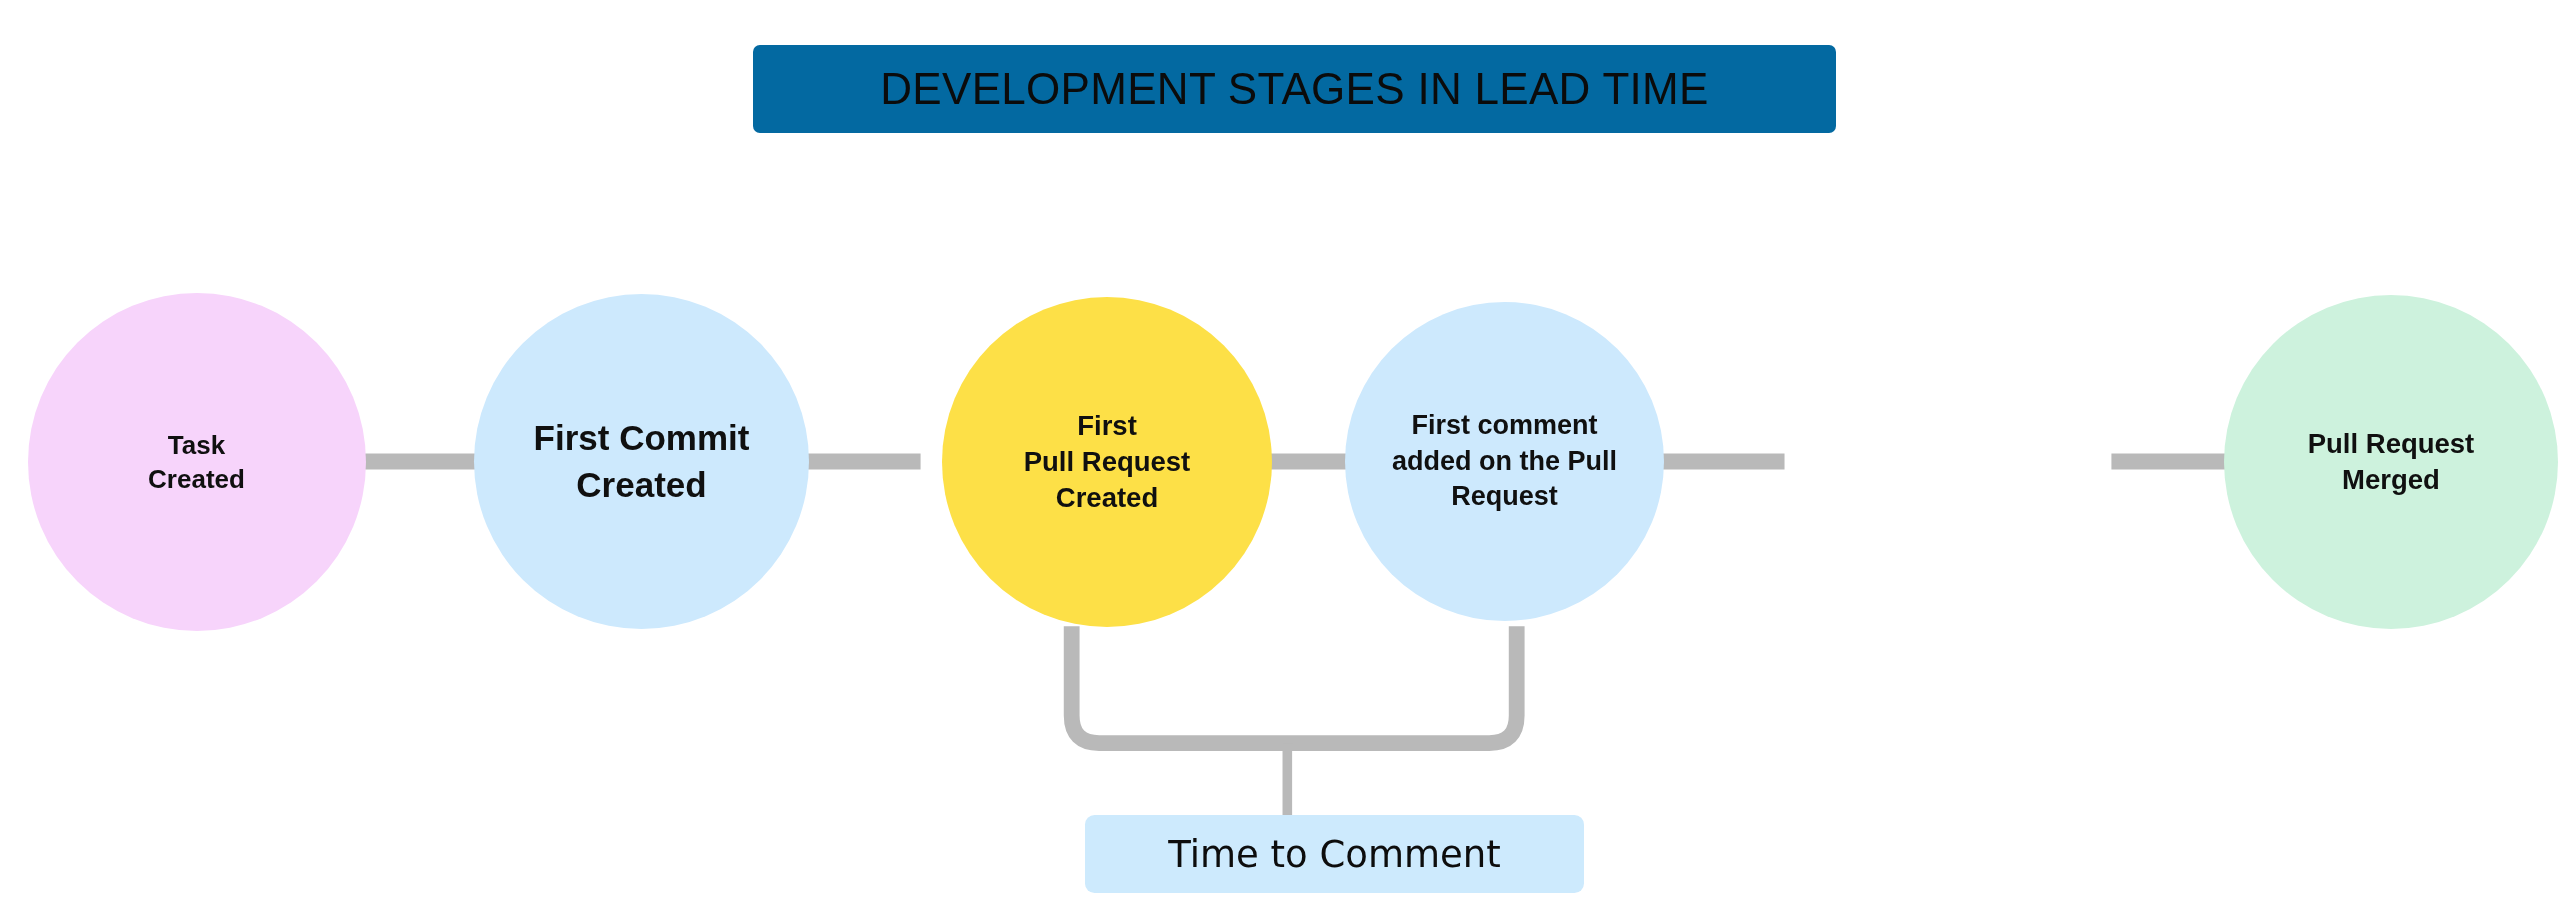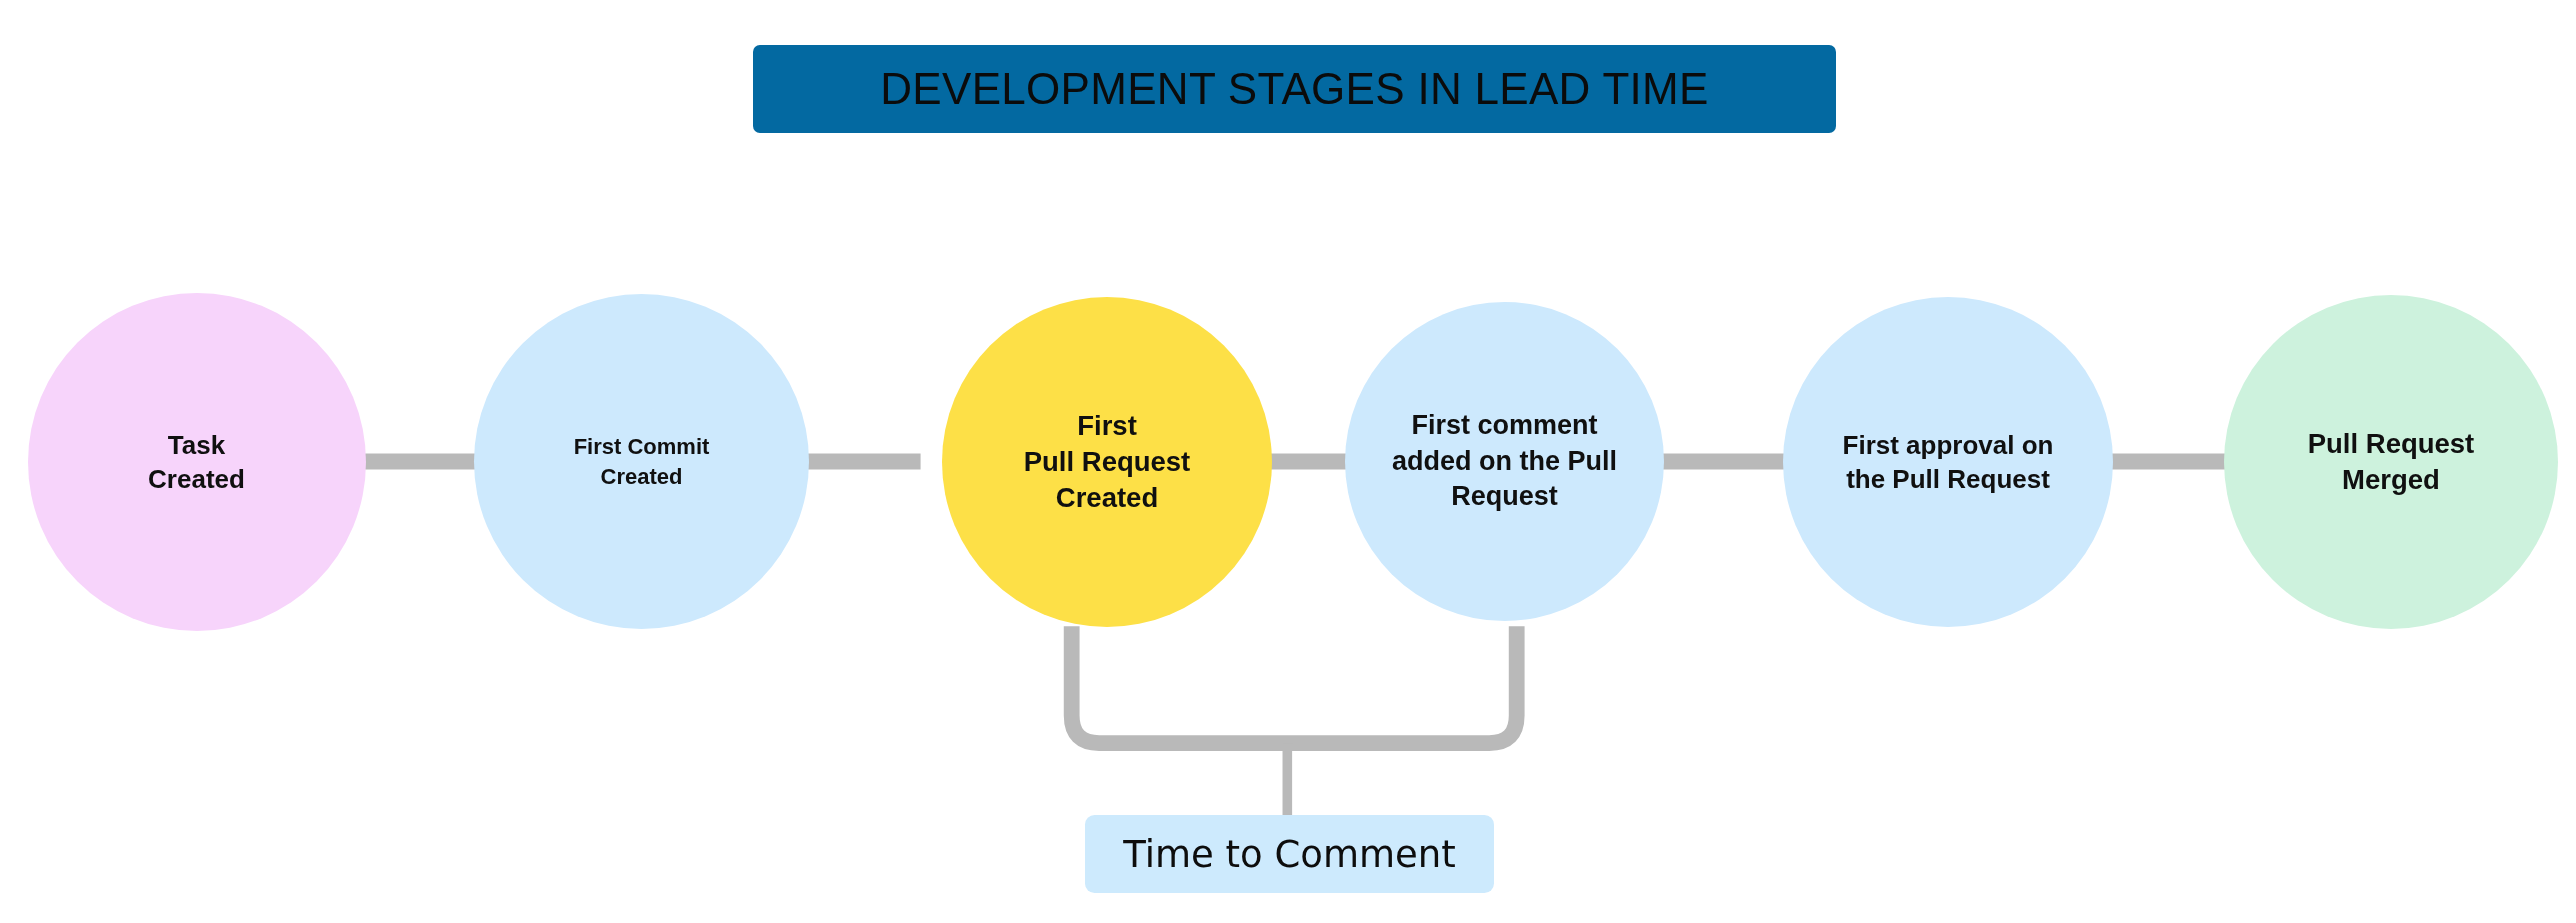--- a/index.html
+++ b/index.html
@@ -66,21 +66,21 @@
     line-height: 1.32;
     white-space: pre-line;
     padding: 0 4.1px;
   }
 
   
   #edge-label-box {
     position: absolute;
     left: 1085px;
     top: 815px;
-    width: 409px;
+    width: 499px;
     height: 78px;
     background: #cdeafd;
     border-radius: 9.6px;
     display: flex;
     align-items: center;
     justify-content: center;
   }
   #edge-label-text {
     font-family: "DejaVu Sans", sans-serif;
     font-size: 37px;
@@ -115,40 +115,36 @@
              L 2208 912" stroke="#b9b9b9" stroke-width="23" fill="none" stroke-linecap="butt" stroke-linejoin="round"></path>
     <line x1="1874" y1="1082" x2="1874" y2="1192" stroke="#b9b9b9" stroke-width="14"></line>
   </svg>
 
   <div class="node" style="left:27.5px; top:293px; width:338px; height:338px; background:#f7d4fb;">
     <span class="node-label" style="font-size:26px;">Task
 Created</span>
   </div>
 
   <div class="node" style="left:474px; top:294px; width:335px; height:335px; background:#cde9fd;">
-    <span class="node-label" style="font-size:22px;">First Commit
+    <span class="node-label" style="font-size:35px;">First Commit
 Created</span>
   </div>
 
   <div class="node" style="left:942px; top:297px; width:330px; height:330px; background:#fde047;">
     <span class="node-label" style="font-size:27.5px;">First
 Pull Request
 Created</span>
   </div>
 
   <div class="node" style="left:1345px; top:302px; width:319px; height:319px; background:#cde9fd;">
     <span class="node-label" style="font-size:27px;">First comment
 added on the Pull
 Request</span>
   </div>
 
-  <div class="node" style="left:1783px; top:297px; width:330px; height:330px; background:#cde9fd;">
-    <span class="node-label" style="font-size:26px;">First approval on
-the Pull Request</span>
-  </div>
 
   <div class="node" style="left:2224px; top:295px; width:334px; height:334px; background:#cdf2dd;">
     <span class="node-label" style="font-size:27.5px;">Pull Request
 Merged</span>
   </div>
 
   <div id="edge-label-box">
     <span id="edge-label-text">Time to Comment</span>
   </div>
 

